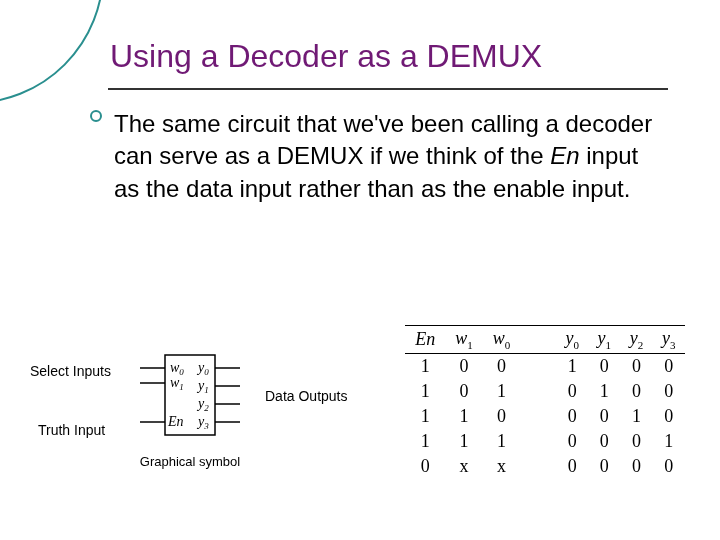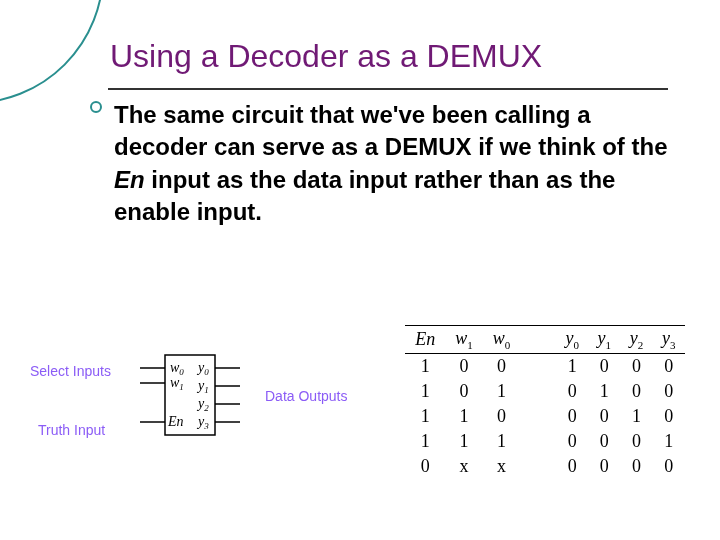--- a/index.html
+++ b/index.html
@@ -34,24 +34,23 @@
   .hr {
     position: absolute;
     top: 88px;
     left: 108px;
     width: 560px;
     height: 0;
     border-top: 2px solid #333;
   }
   .body {
     position: absolute;
-    top: 99px;
+    top: 108px;
     left: 108px;
     width: 560px;
-    font-weight: bold;
   }
   .bullet {
     position: absolute;
     left: -18px;
     top: 2px;
     width: 12px;
     height: 12px;
     border: 2px solid #2a8f8f;
     border-radius: 50%;
     box-sizing: border-box;
@@ -61,21 +60,21 @@
     padding-left: 6px;
     font-size: 24px;
     line-height: 1.35;
   }
   .para em { font-style: italic; }
 
   .label {
     position: absolute;
     font-family: Arial, Helvetica, sans-serif;
     font-size: 14px;
-    color: #8b5cf6;
+    color: #000000;
   }
   .lbl-select { top: 363px; left: 30px; }
   .lbl-datain { top: 422px; left: 38px; }
   .lbl-dataout { top: 388px; left: 265px; }
 
   
   .symbol {
     position: absolute;
     top: 350px;
     left: 130px;
@@ -153,20 +152,21 @@
     <line x1="85" y1="72" x2="110" y2="72" stroke="#000" stroke-width="1.5"></line>
 
     <text x="40" y="22" font-family="Times" font-style="italic" font-size="14">w<tspan font-size="9" dy="3">0</tspan></text>
     <text x="40" y="37" font-family="Times" font-style="italic" font-size="14">w<tspan font-size="9" dy="3">1</tspan></text>
     <text x="38" y="76" font-family="Times" font-style="italic" font-size="14">En</text>
     <text x="68" y="22" font-family="Times" font-style="italic" font-size="14">y<tspan font-size="9" dy="3">0</tspan></text>
     <text x="68" y="40" font-family="Times" font-style="italic" font-size="14">y<tspan font-size="9" dy="3">1</tspan></text>
     <text x="68" y="58" font-family="Times" font-style="italic" font-size="14">y<tspan font-size="9" dy="3">2</tspan></text>
     <text x="68" y="76" font-family="Times" font-style="italic" font-size="14">y<tspan font-size="9" dy="3">3</tspan></text>
   </svg>
+  <div class="sym-caption">Graphical symbol</div>
 </div>
 
 <div class="ttwrap">
   <table class="tt topline">
     <thead>
         <tr>
           <th>En</th>
           <th>w<span class="sub">1</span></th>
           <th>w<span class="sub">0</span></th>
           <th class="col-gap">&nbsp;</th>

